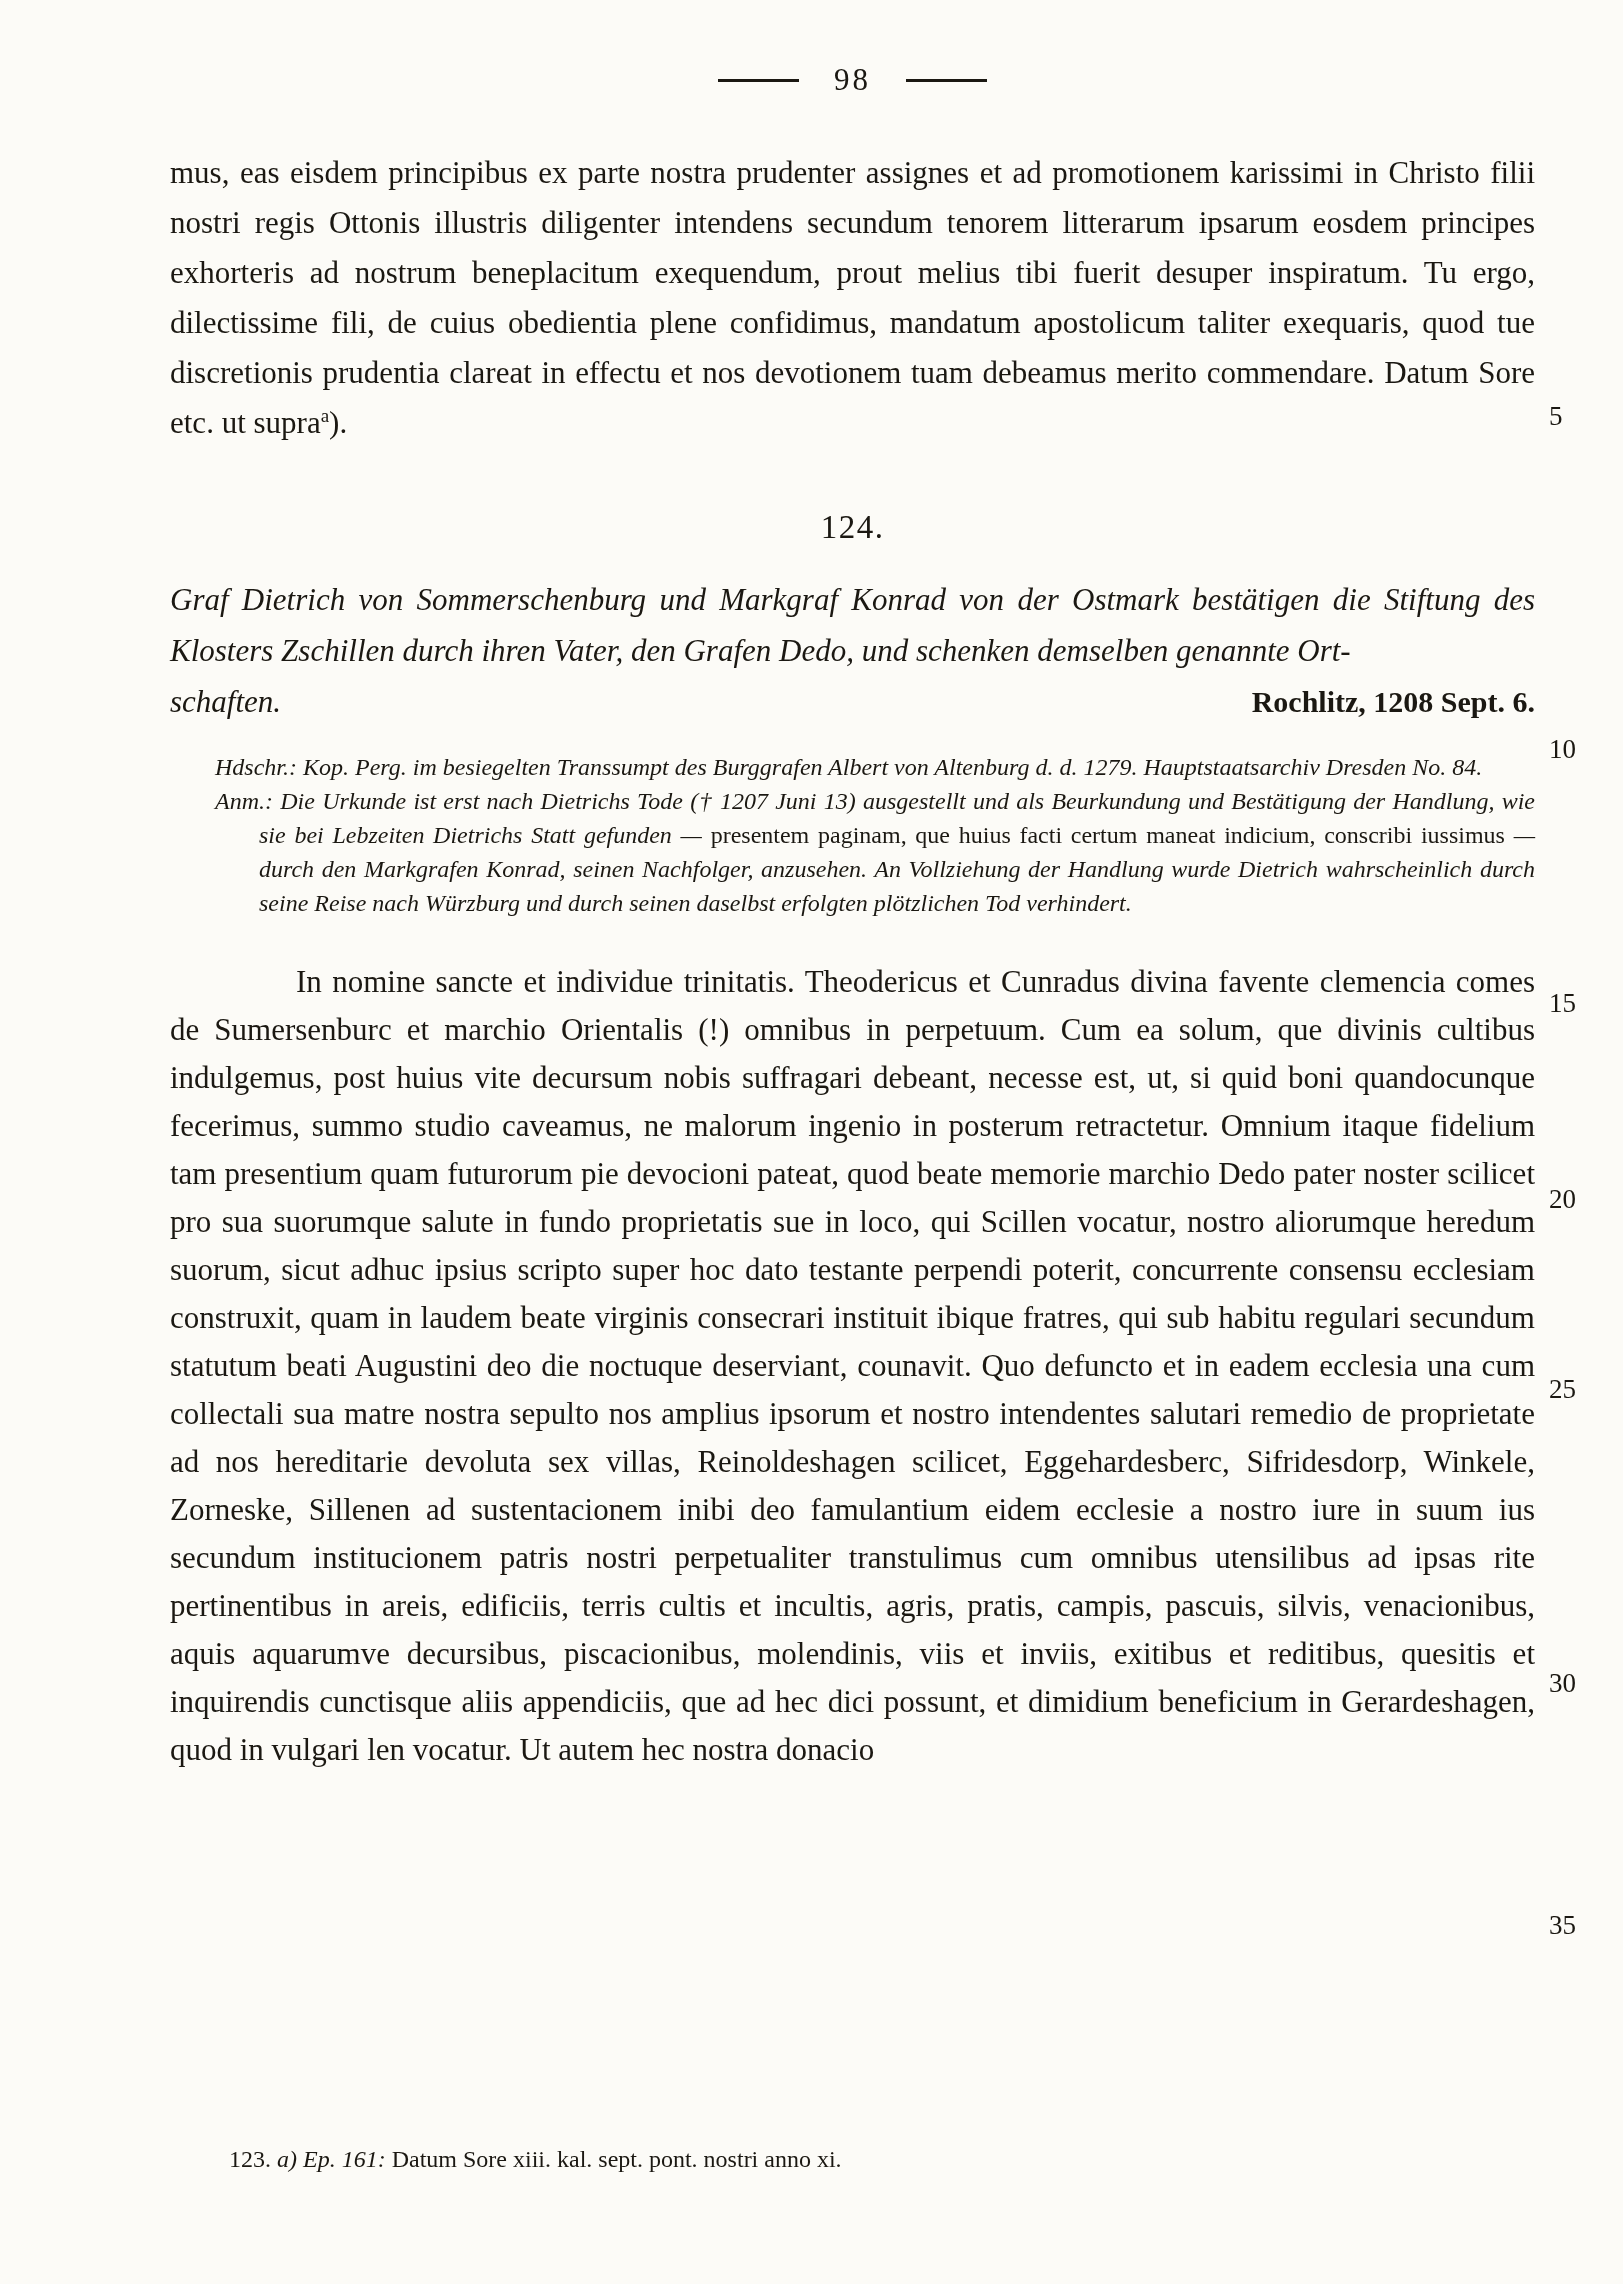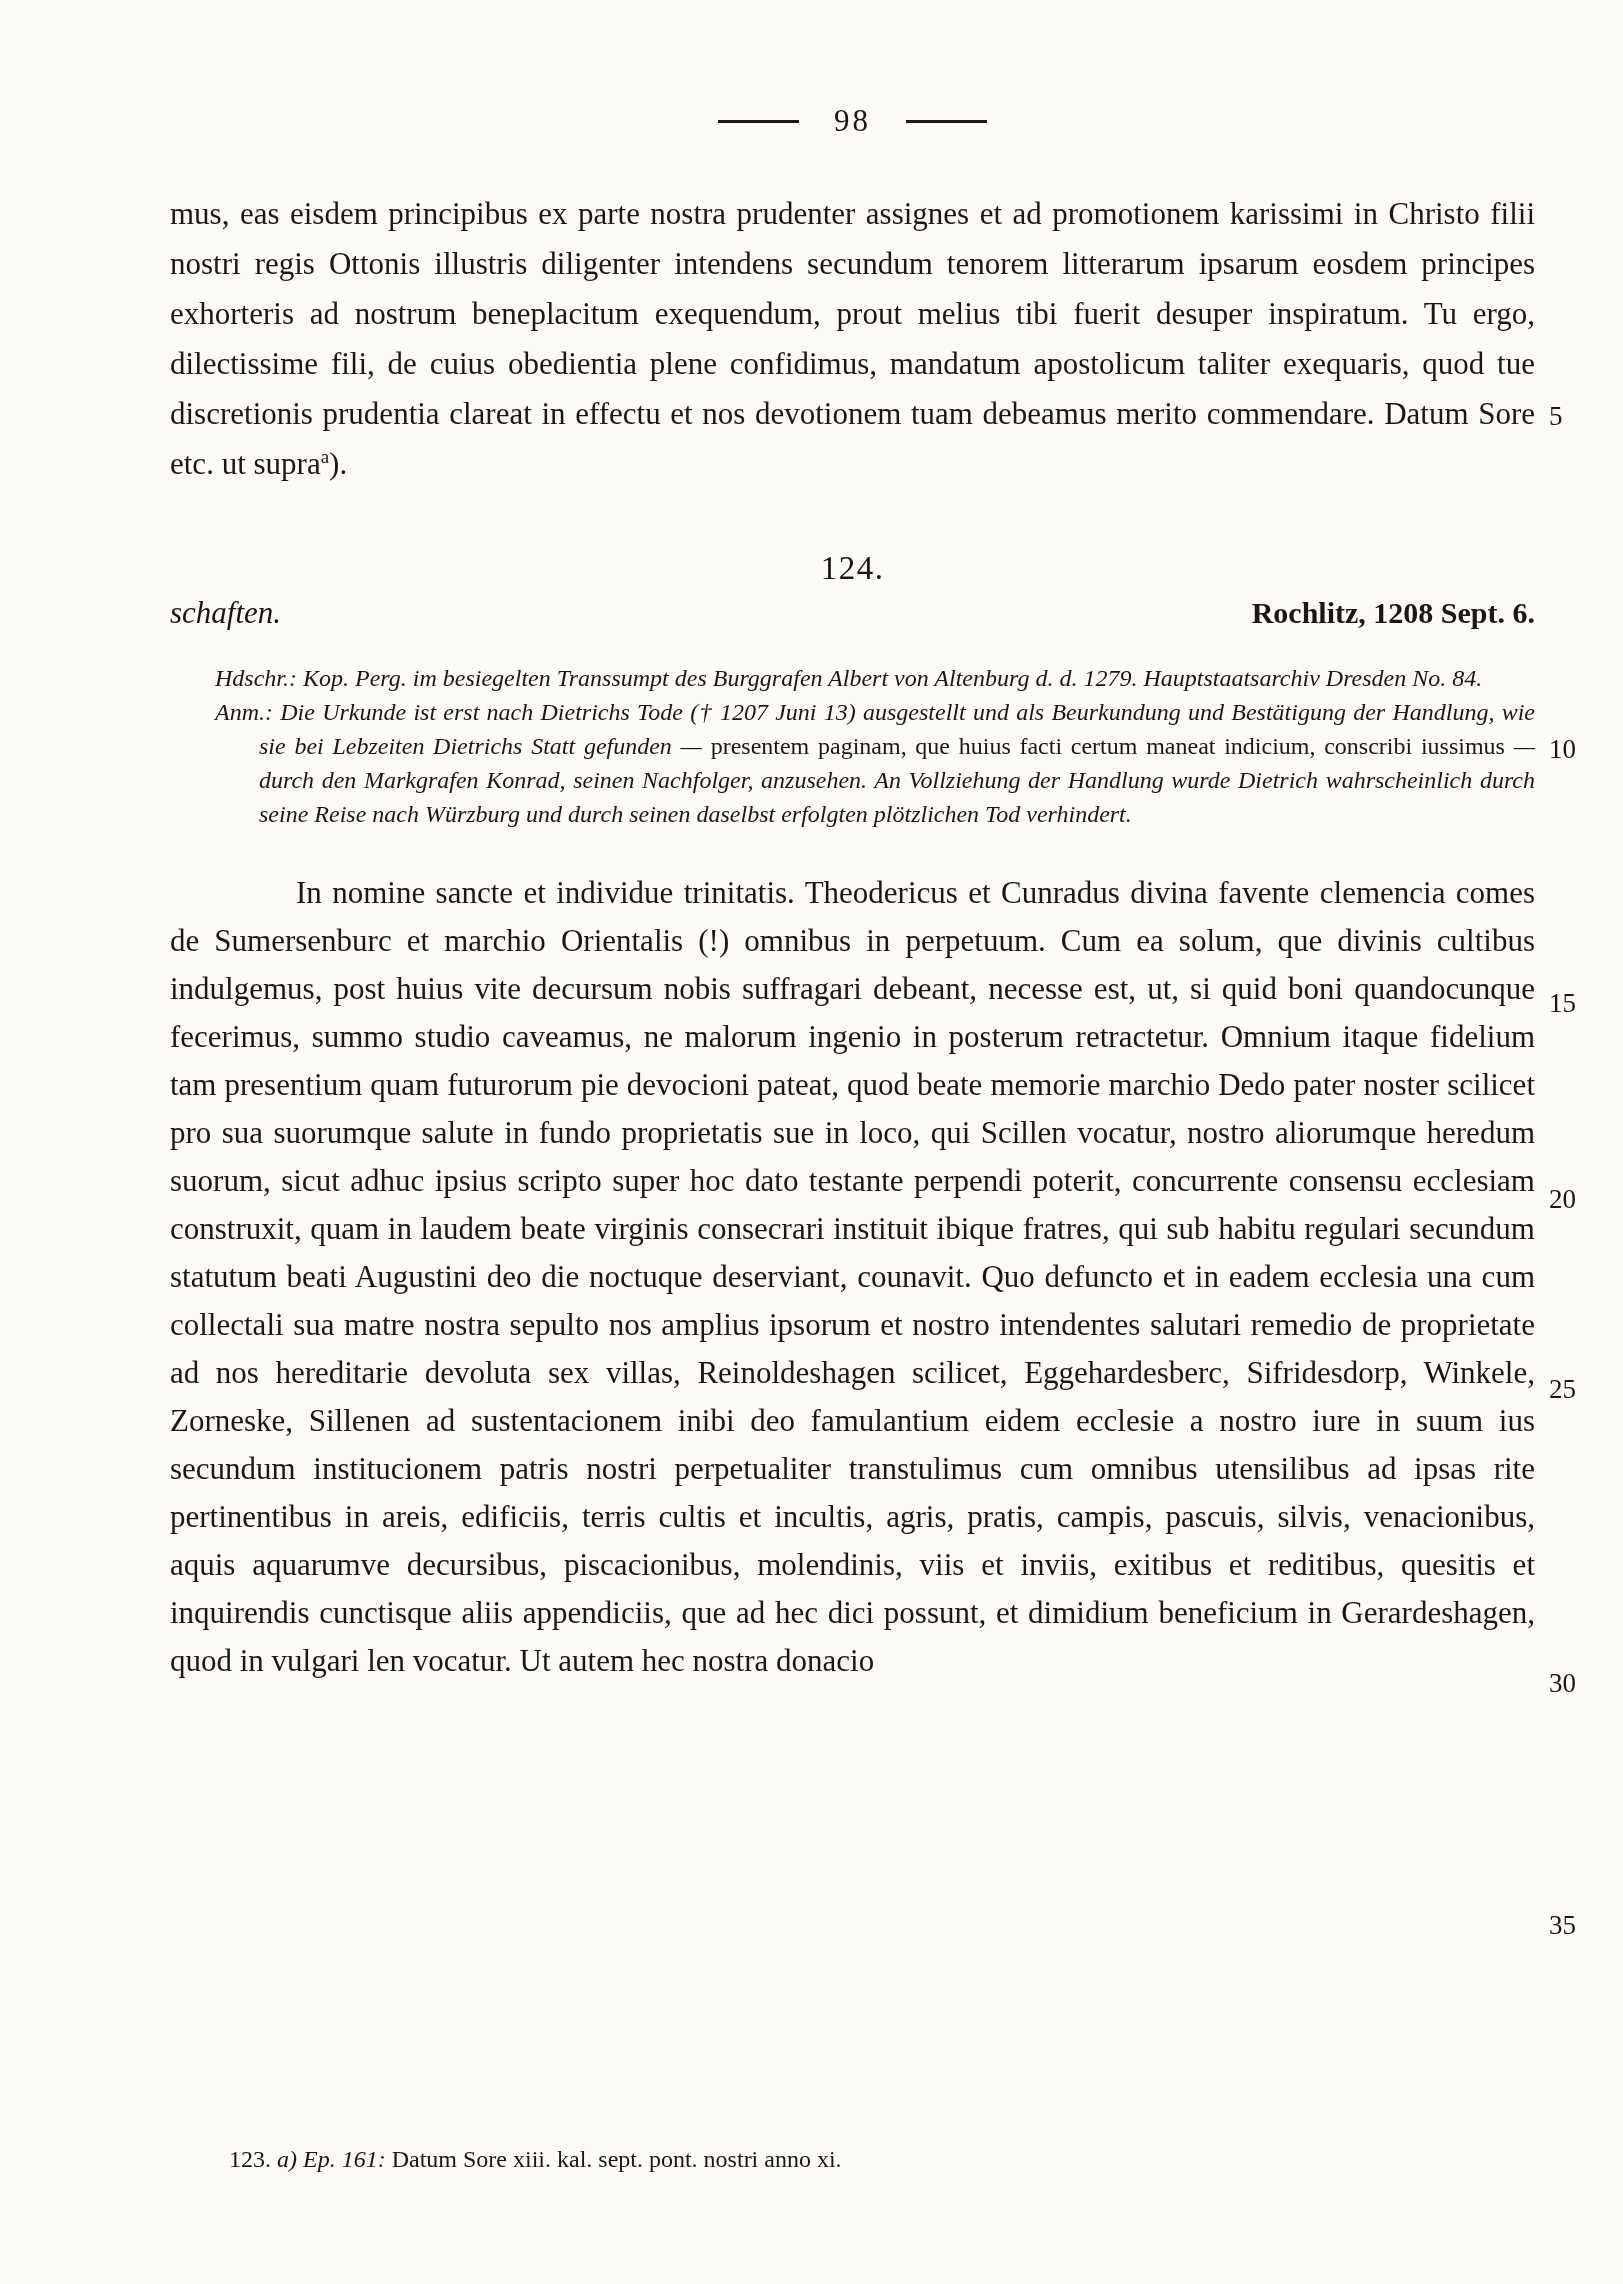--- a/index.html
+++ b/index.html
@@ -10,21 +10,21 @@
     height: 2284px;
     margin: 0 auto;
     background: #fcfbf7;
     color: #1b1812;
     font-family: "Liberation Serif", "DejaVu Serif", serif;
     padding: 0 89px 0 170px;
     overflow: hidden;
   }
   
   .page-header {
-    padding-top: 103px;
+    padding-top: 62px;
     display: flex;
     align-items: center;
     justify-content: center;
     gap: 35px;
   }
   .rule {
     display: inline-block;
     width: 81px;
     border-top: 3px solid #1b1812;
   }
@@ -132,20 +132,23 @@
   <header class="page-header">
     <span class="rule"></span>
     <span class="page-number">98</span>
     <span class="rule"></span>
   </header>
 
   <p class="para-continuation"><span>mus, eas eisdem principibus ex parte nostra prudenter assignes et ad promotionem karissimi in Christo filii nostri regis Ottonis illustris diligenter intendens secundum tenorem litterarum ipsarum eosdem principes exhorteris ad nostrum beneplacitum exequendum, prout melius tibi fuerit desuper inspiratum. Tu ergo, dilectissime fili, de cuius obedientia plene confidimus, mandatum apostolicum taliter exequaris, quod tue discretionis prudentia clareat in effectu et nos devotionem tuam debeamus merito commendare. Datum Sore etc. ut supra</span><sup class="fn-mark">a</sup><span>).</span></p>
 
   <div class="doc-number">124.</div>
 
+  <div class="regest">
+    <span>Graf Dietrich von Sommerschenburg und Markgraf Konrad von der Ostmark bestätigen die Stiftung des Klosters Zschillen durch ihren Vater, den Grafen Dedo, und schenken demselben genannte Ort-</span>
+  </div>
   <div class="regest-last-line">
     <span class="regest-end">schaften.</span>
     <span class="place-date">Rochlitz, 1208 Sept. 6.</span>
   </div>
 
   <div class="notes">
     <p class="note">
       <span class="note-label">Hdschr.:</span>
       <span>Kop. Perg. im besiegelten Transsumpt des Burggrafen Albert von Altenburg d. d. 1279. Hauptstaatsarchiv Dresden No. 84.</span>
     </p>

